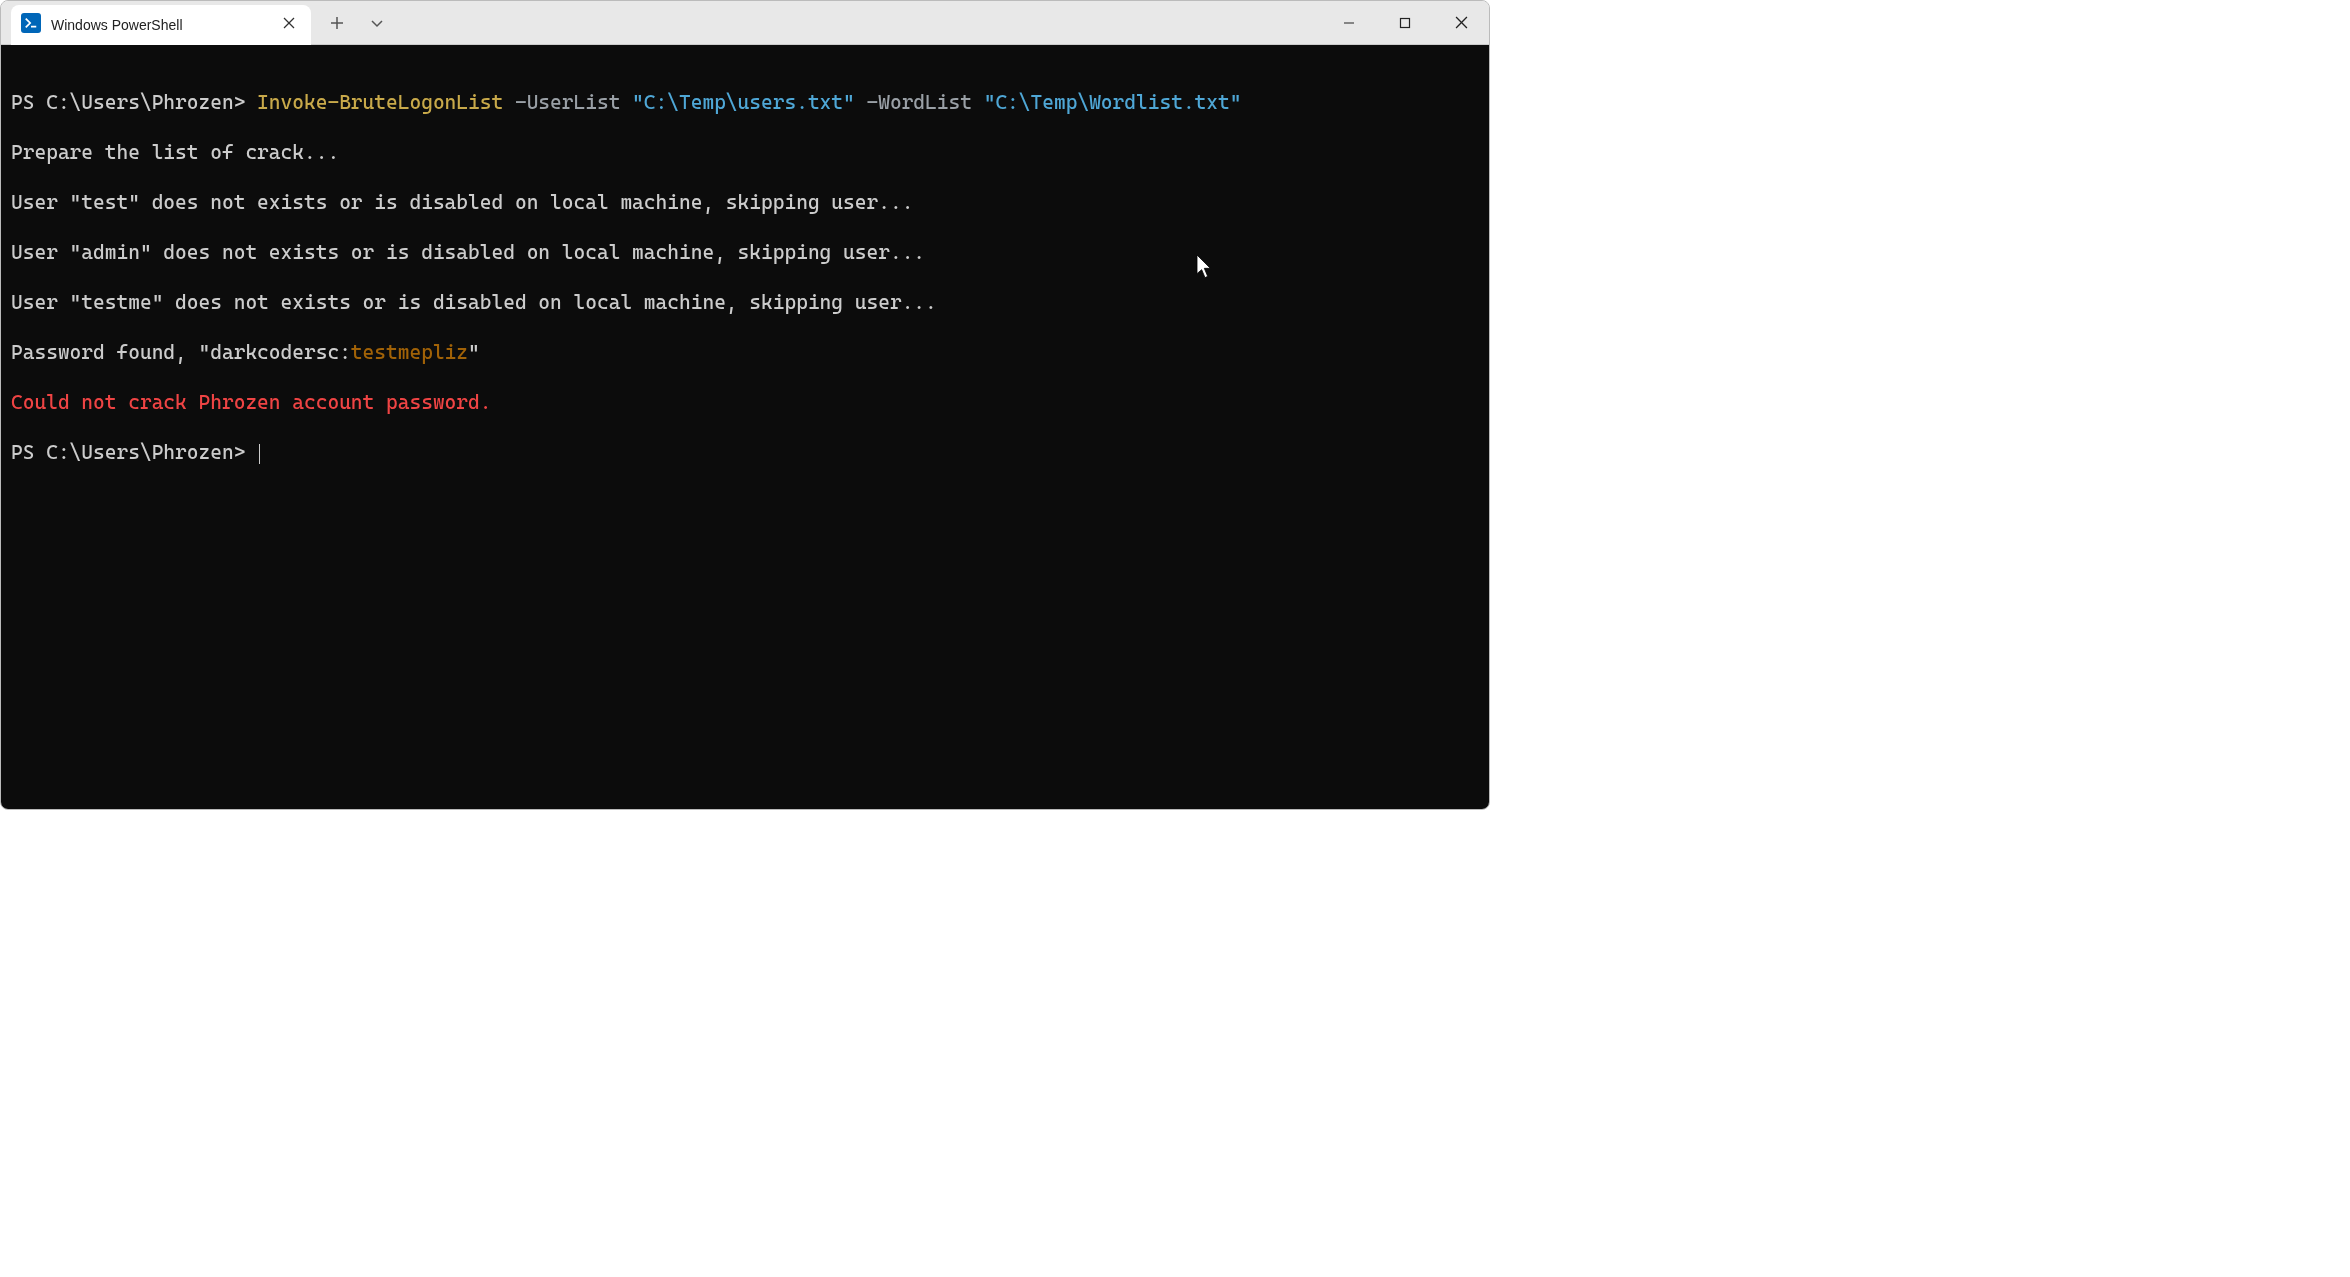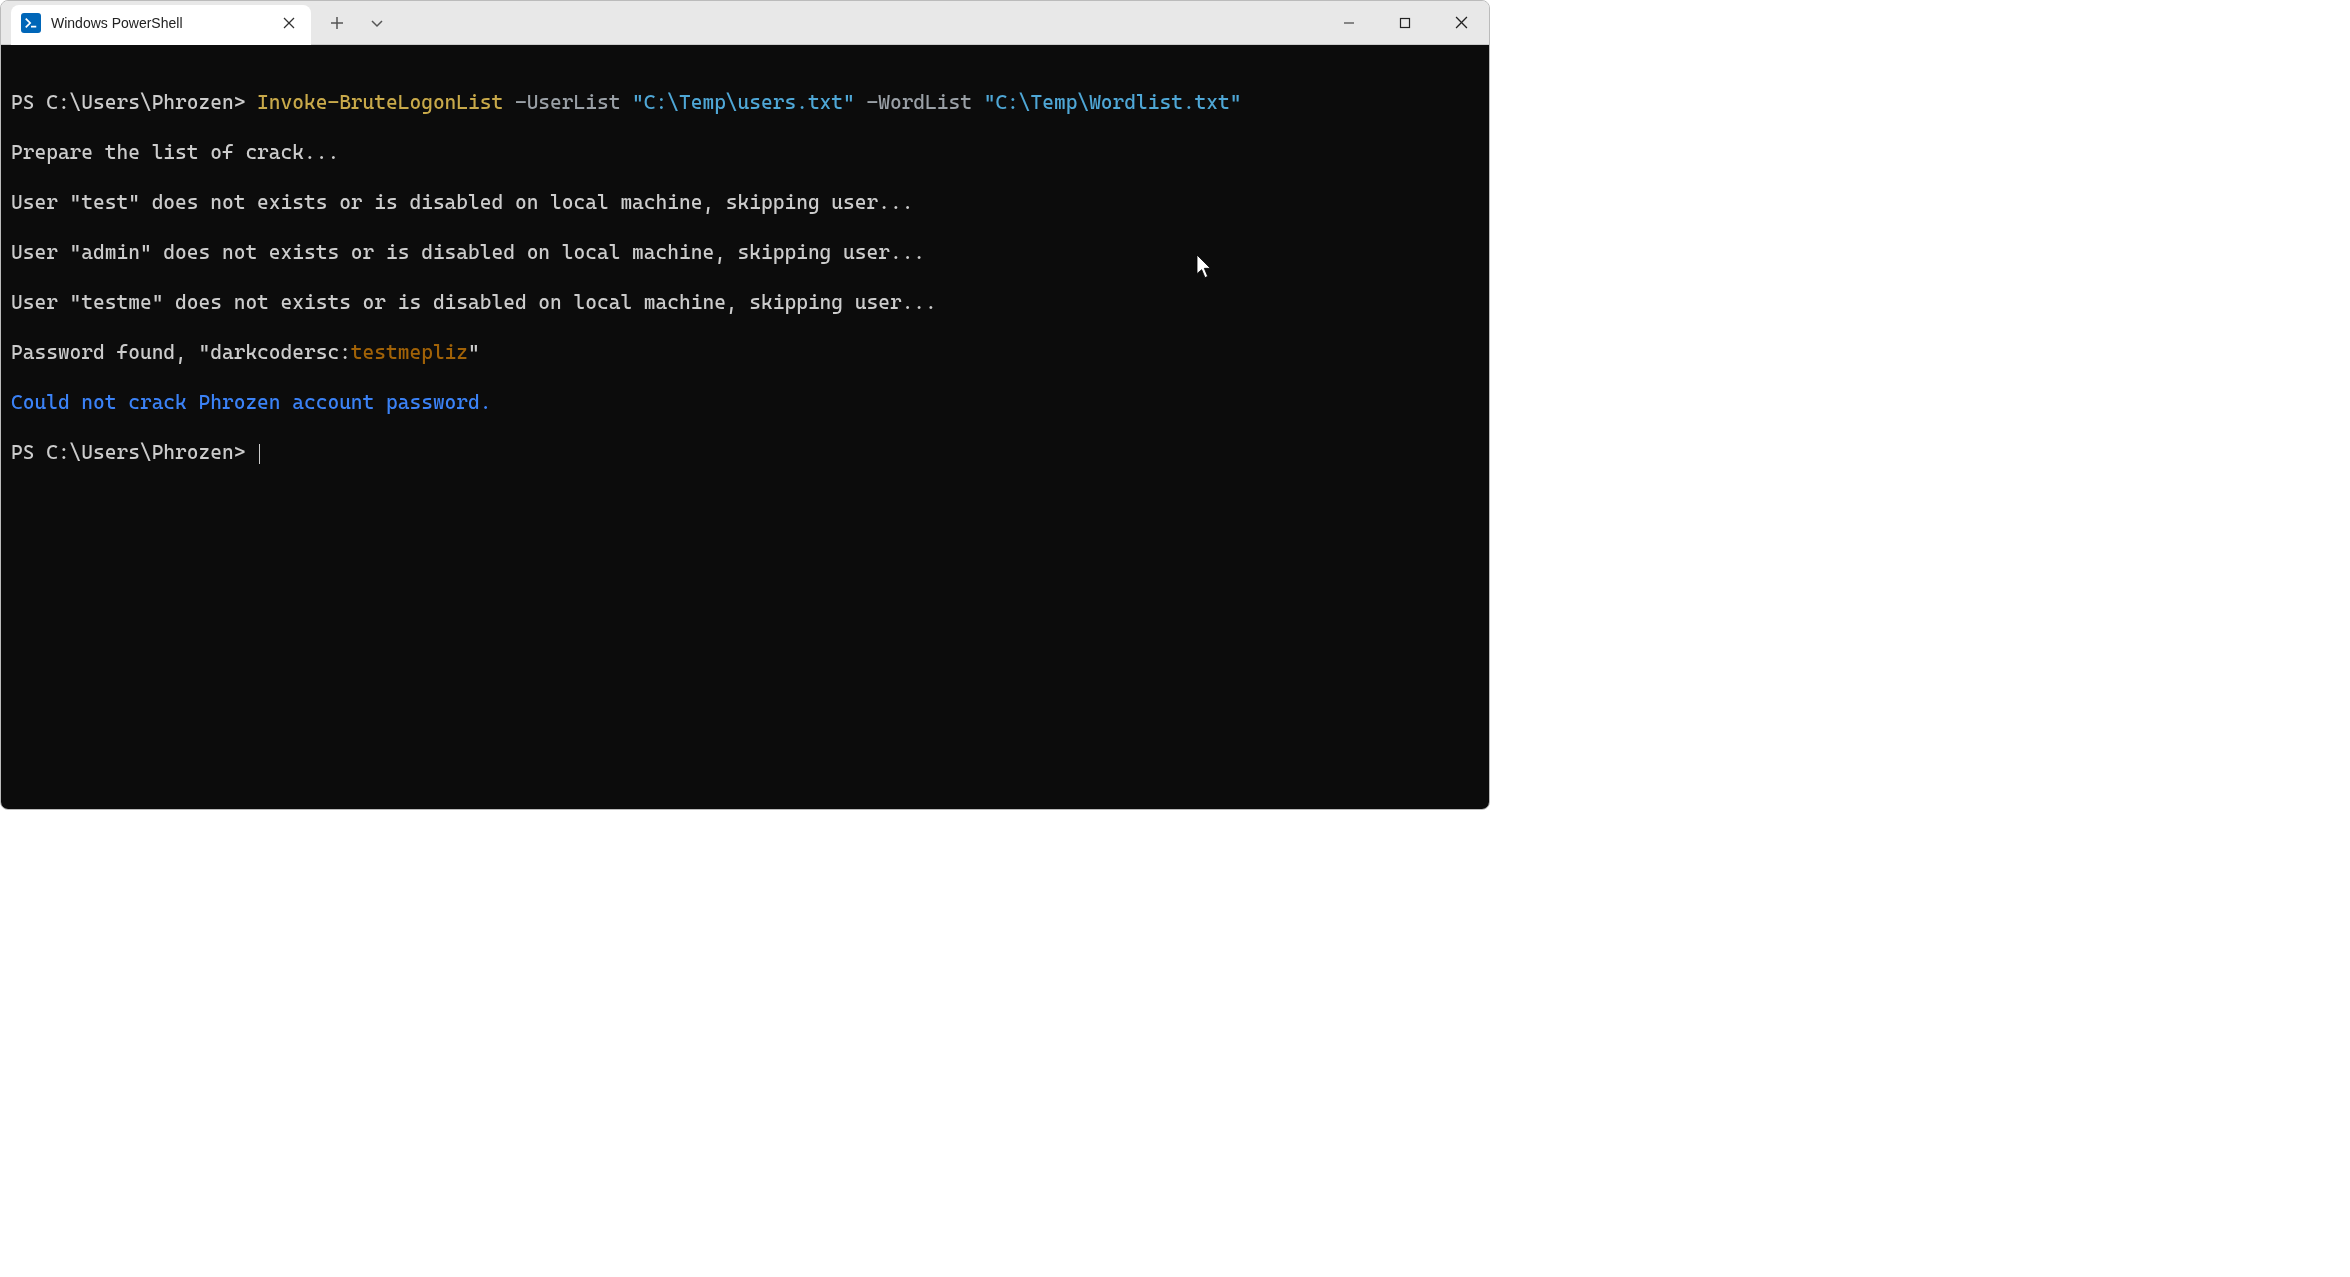--- a/index.html
+++ b/index.html
@@ -24,25 +24,25 @@
     }
     .titlebar {
       height: 44px;
       background: #e8e8e8;
       display: flex;
       align-items: stretch;
       border-bottom: 1px solid #ccc;
     }
     .tab {
       display: flex;
-      align-items: center;
+      align-items: flex-end;
       background: #fff;
       border-top-left-radius: 8px;
       border-top-right-radius: 8px;
-      padding: 0 12px 4px 10px;
+      padding: 0 12px 12px 10px;
       margin: 4px 0 0 10px;
       min-width: 300px;
       height: 40px;
       gap: 10px;
     }
     .tab-icon {
       width: 20px;
       height: 20px;
       background: #0066b8;
       border-radius: 3px;
@@ -112,21 +112,21 @@
     }
     .t-line {
       display: block;
     }
     .t-prompt { color: #ccc; }
     .t-cmd-yellow { color: #c8a94a; }
     .t-cmd-gray { color: #9aa0a6; }
     .t-cmd-blue { color: #4fa7d6; }
     .t-white { color: #ccc; }
     .t-green { color: #a16207; }
-    .t-red { color: #3b82f6; }
+    .t-red { color: #ef4444; }
     .cursor-block {
       display: inline-block;
       width: 1px;
       height: 20px;
       background: #ccc;
       vertical-align: middle;
       margin-left: 2px;
     }
     .mouse-cursor {
       position: absolute;

